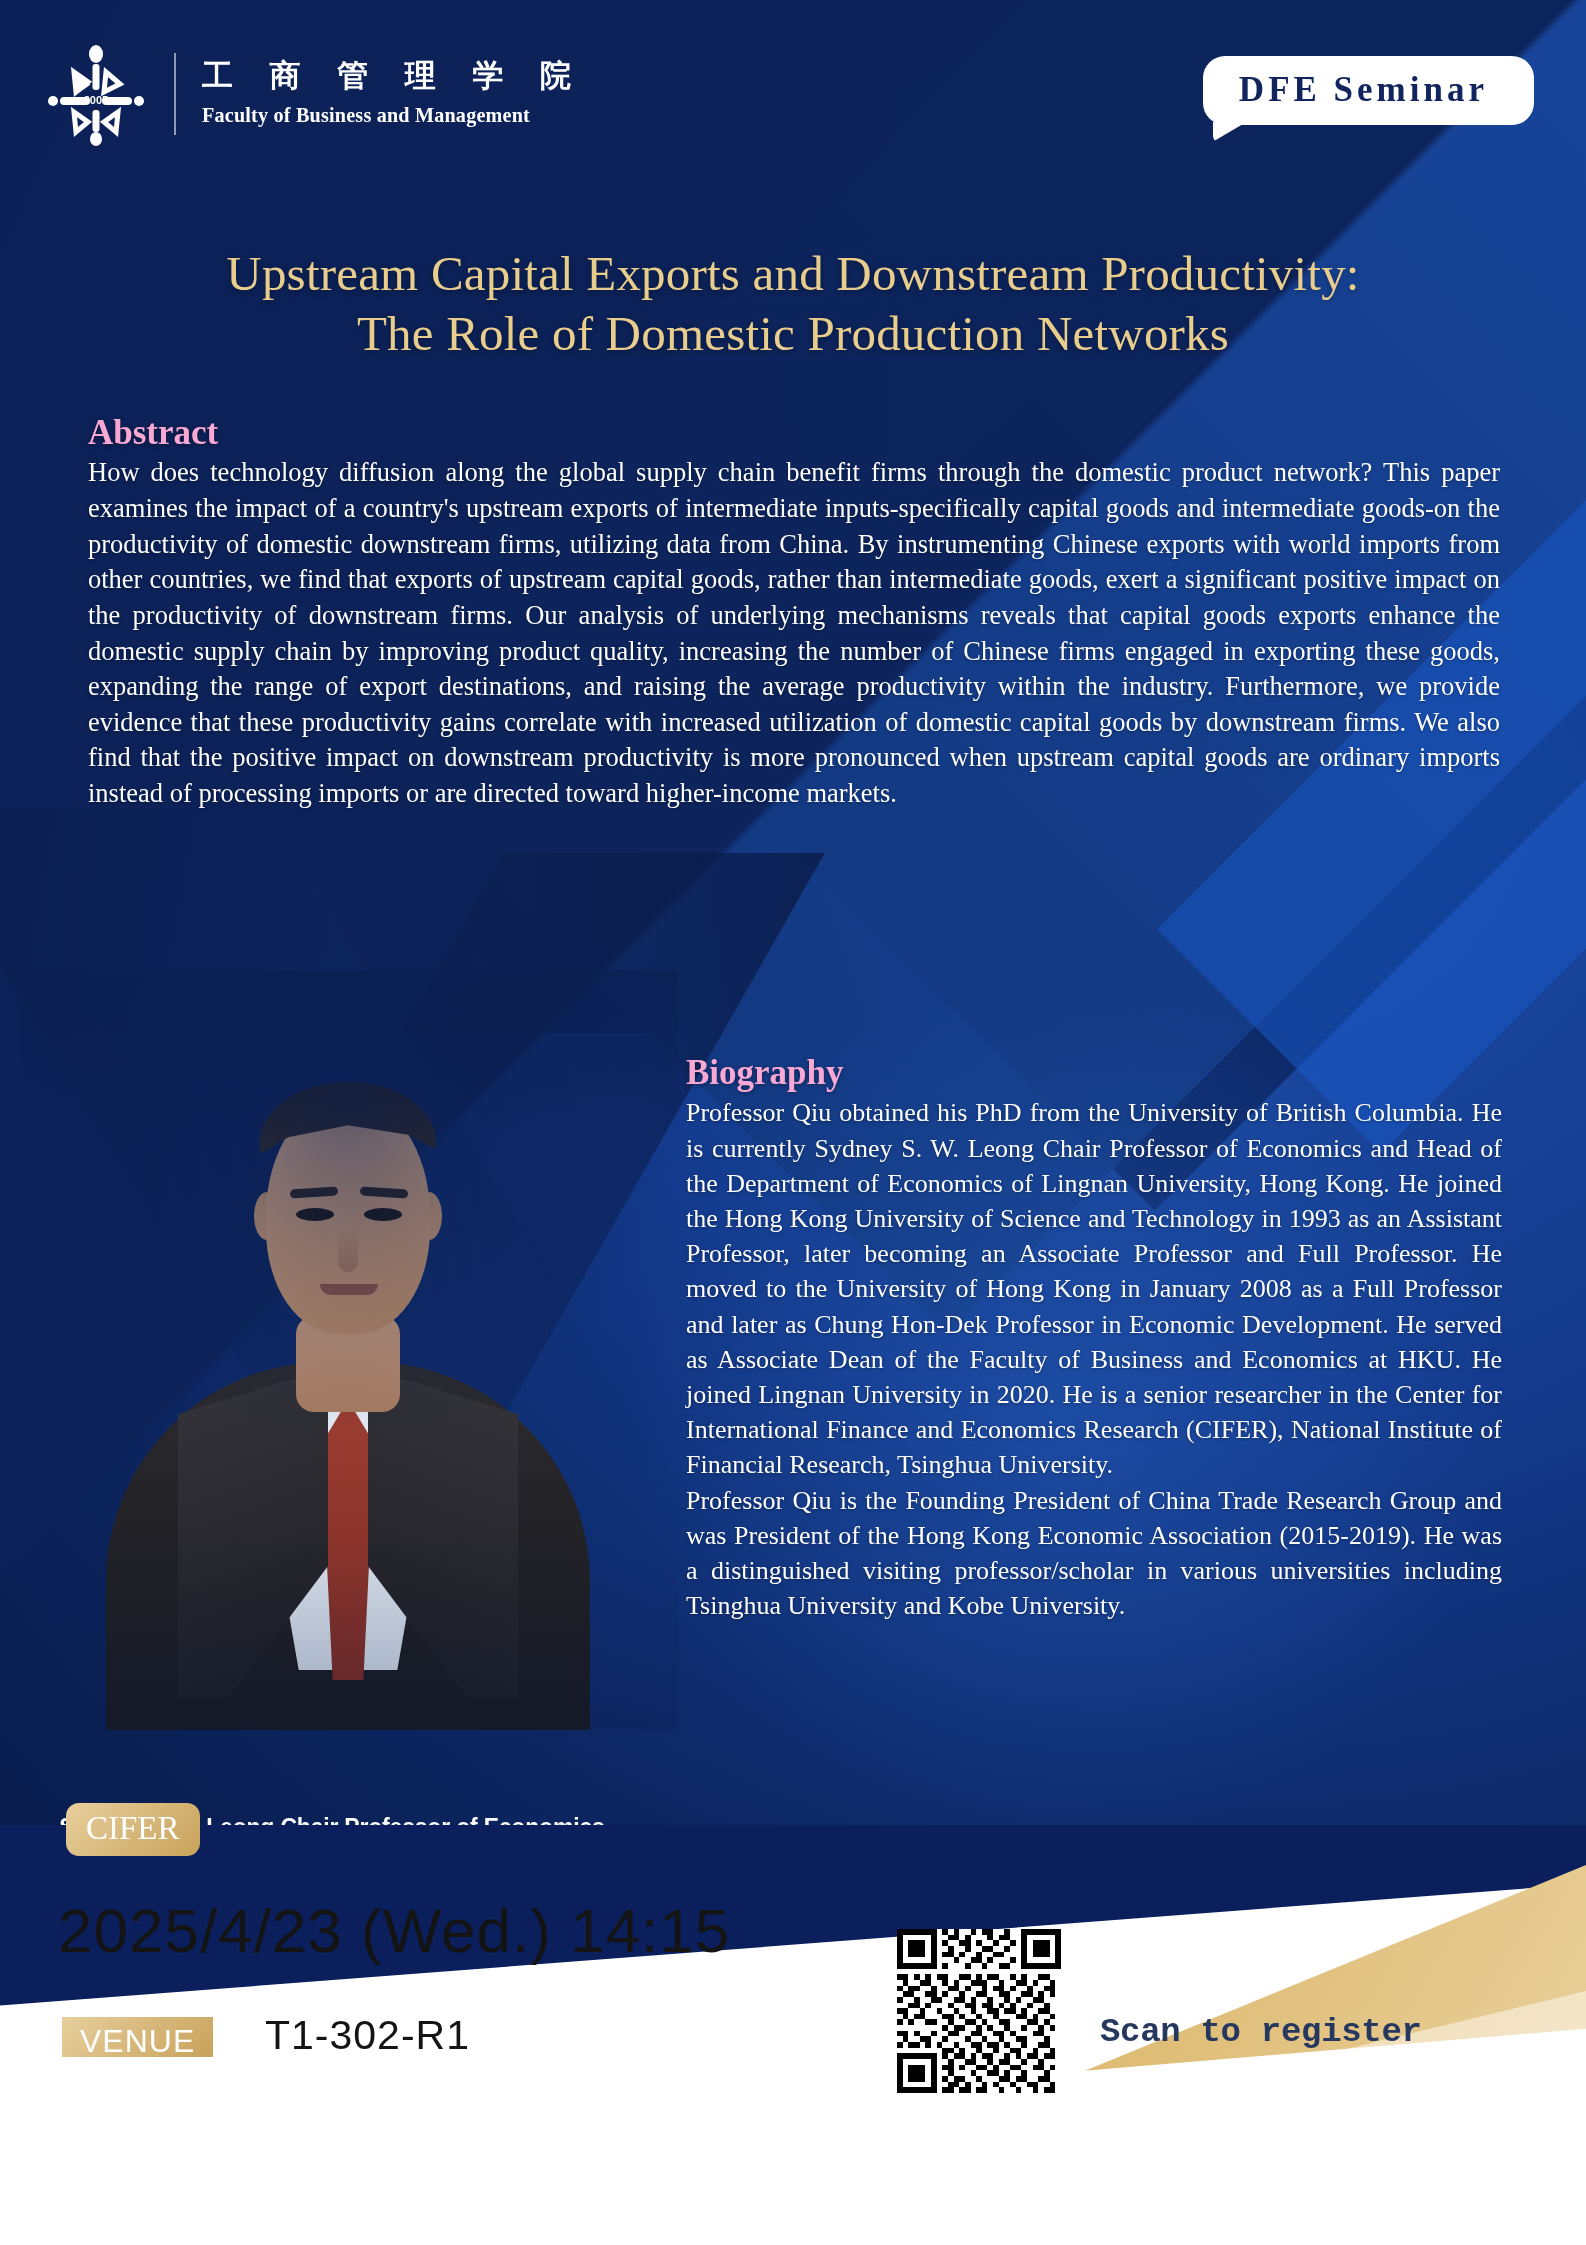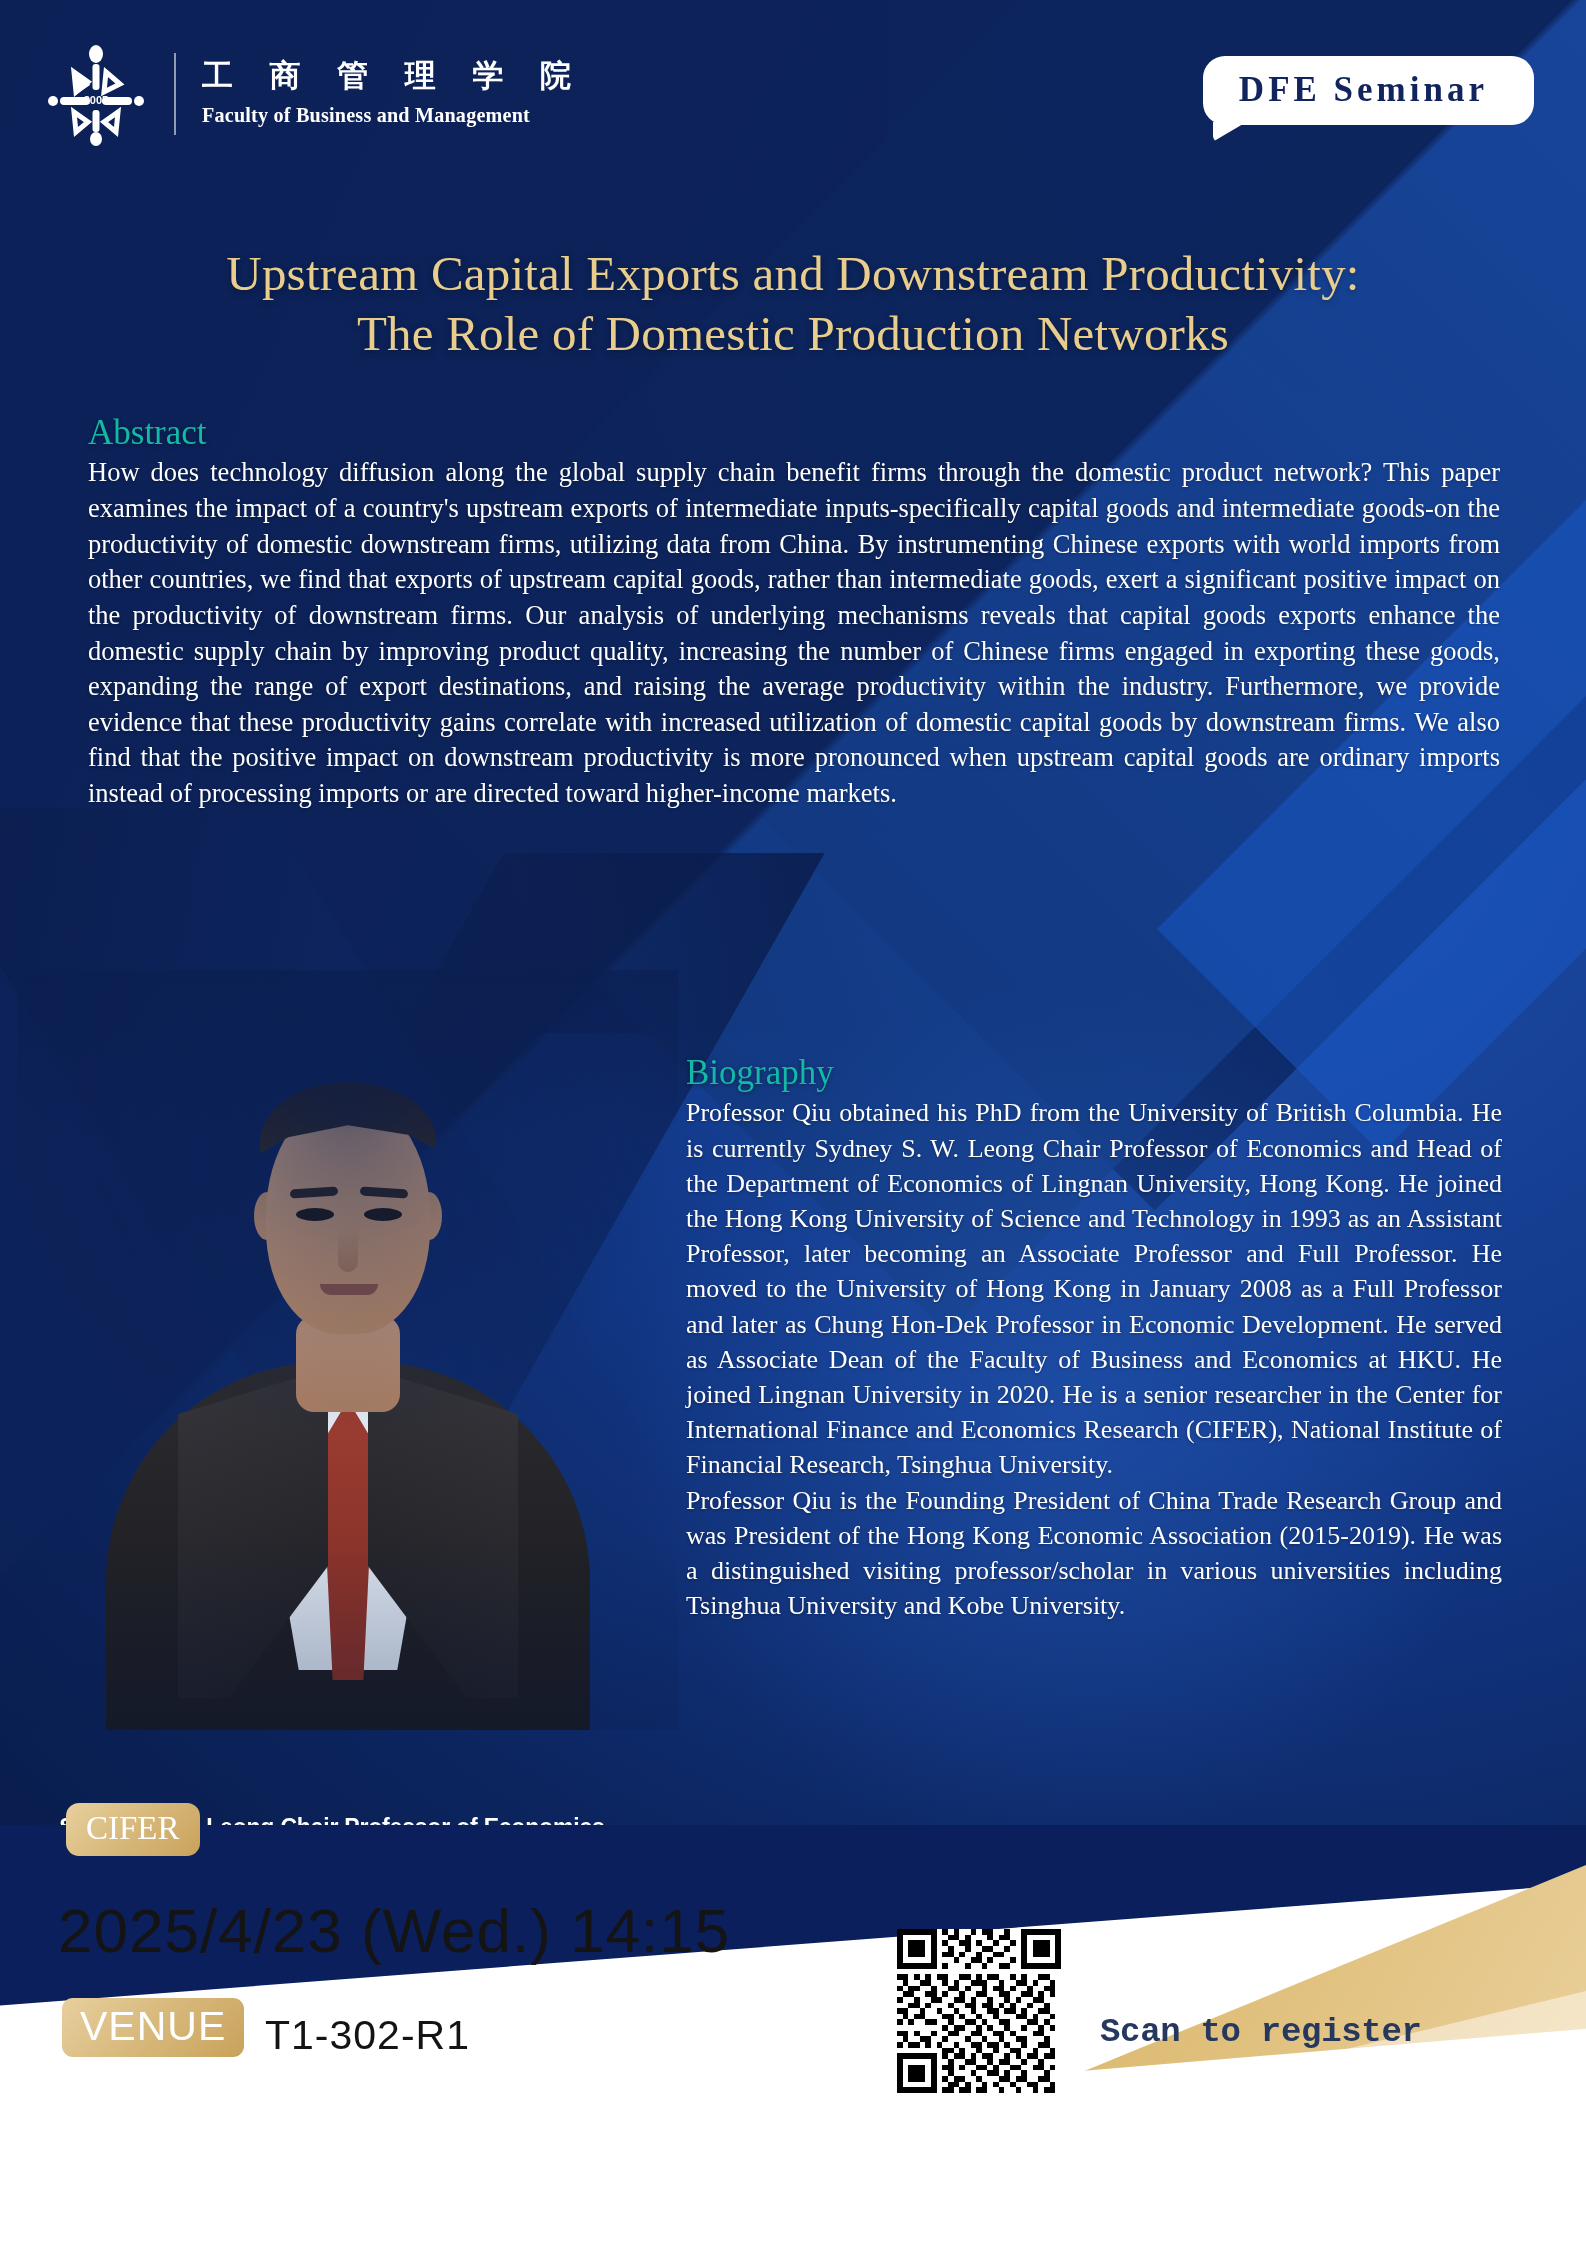--- a/index.html
+++ b/index.html
@@ -108,22 +108,22 @@
     text-align:center;color:#e8cd8d;
     font-family:"Liberation Serif",serif;font-weight:400;
     font-size:49px;line-height:1.22;letter-spacing:.2px;
     text-shadow:0 2px 6px rgba(0,0,0,.35);
   }
   .title .ln{display:block;}
 
   
   .sec{position:absolute;color:#ffffff;}
   .sec-h{
-    font-family:"Liberation Serif",serif;font-weight:400;
-    font-size:35px;line-height:1.18;margin-bottom:2px;color:#14b8a6;
+    font-family:"Liberation Serif",serif;font-weight:700;
+    font-size:35px;line-height:1.18;margin-bottom:2px;color:#f9a8d4;
     text-shadow:0 1px 4px rgba(0,0,0,.4);
   }
   .sec-p{
     font-family:"Liberation Serif",serif;font-weight:400;
     font-size:26.5px;line-height:1.345;text-align:justify;
     text-justify:inter-word;color:#ffffff;
     text-shadow:0 1px 3px rgba(0,0,0,.35);
   }
   .abstract{left:88px;top:412px;width:1412px;}
 
@@ -246,23 +246,23 @@
     background:linear-gradient(135deg,#e7cf9d 0%,#c8a25a 100%);
     border-radius:13px;color:#fff;
   }
   .time-value{
     position:absolute;left:58px;bottom:283px;
     color:#141414;font-family:"Liberation Sans",sans-serif;font-weight:400;
     font-size:62px;letter-spacing:1px;line-height:1;white-space:nowrap;
   }
   .chip-venue{
     position:absolute;left:62px;bottom:188px;
-    padding:8px 18px 10px 18px;font-size:41px;line-height:1;
+    padding:8px 18px 0 18px;font-size:32px;line-height:1;
     background:linear-gradient(135deg,#e7cf9d 0%,#c8a25a 100%);
-    border-radius:11px;color:#fff;
+    border-radius:0;color:#fff;
     font-family:"Liberation Sans",sans-serif;letter-spacing:1px;
   }
   .venue-value{
     position:absolute;left:265px;bottom:189px;
     color:#141414;font-family:"Liberation Sans",sans-serif;font-weight:400;
     font-size:41px;letter-spacing:1px;line-height:1;white-space:nowrap;
   }
 
   .qr{
     position:absolute;left:897px;bottom:152px;width:164px;height:164px;

